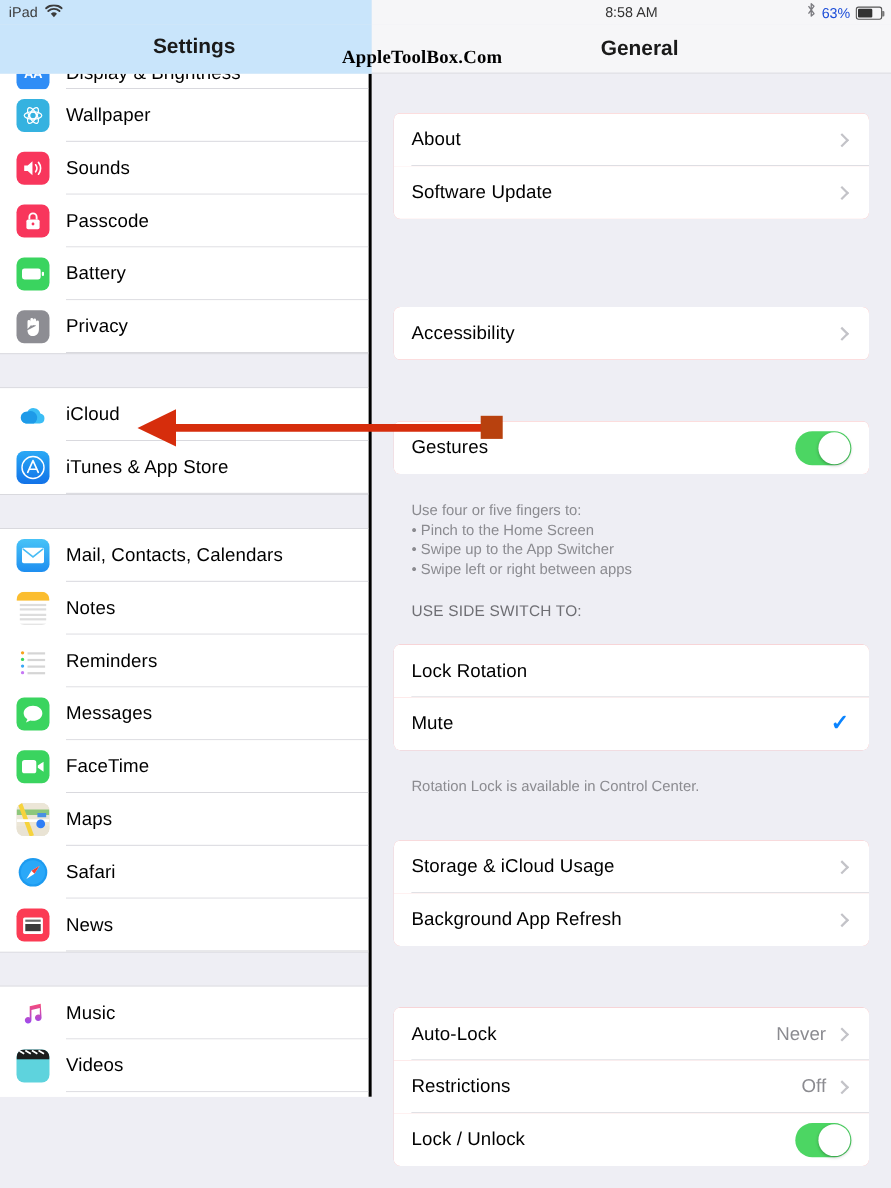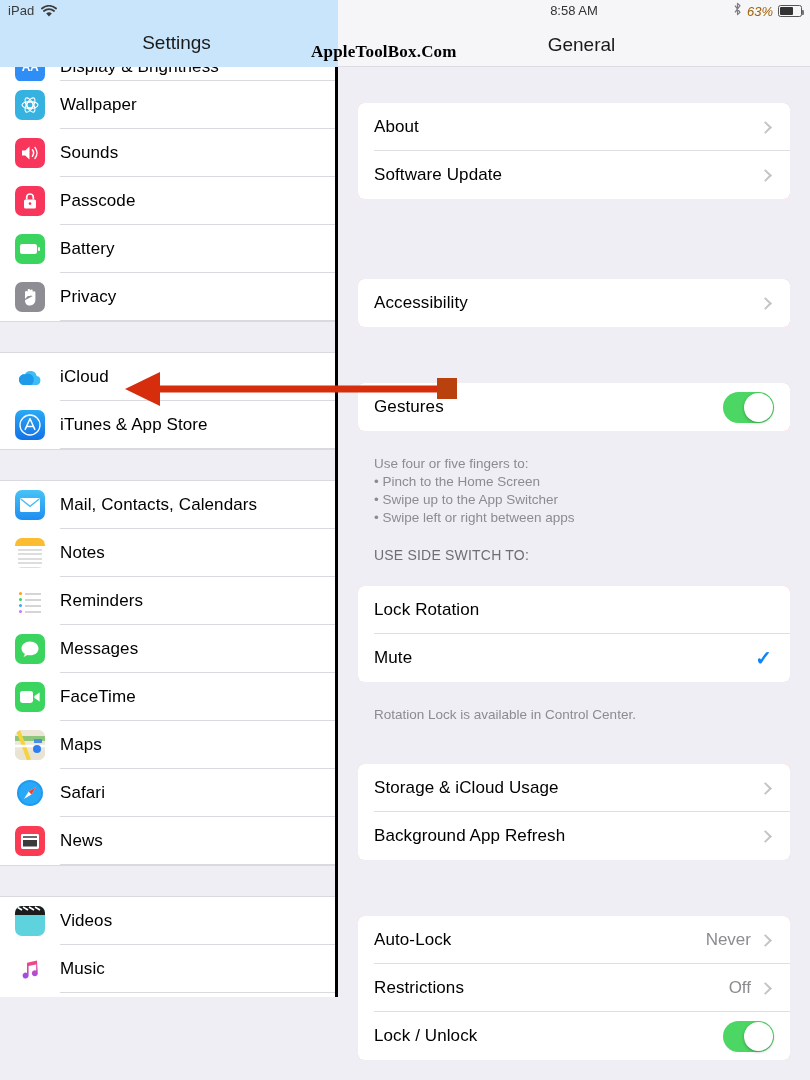--- a/index.html
+++ b/index.html
@@ -12,30 +12,30 @@
   #root { position:relative; width:810px; height:1080px; overflow:hidden; }
 
   
   .statusbar { position:absolute; top:0; left:0; width:810px; height:22px; z-index:30; }
   .sb-left-bg  { position:absolute; left:0;  top:0; width:338px; height:22px; background:#c9e5fb; }
   .sb-right-bg { position:absolute; left:338px; top:0; width:472px; height:22px; background:#f6f6f8; }
   .sb-device { position:absolute; left:8px; top:3px; font-size:13px; color:#3b3b3b; letter-spacing:.1px; }
   .sb-wifi { position:absolute; left:41px; top:4px; }
   .sb-time { position:absolute; left:338px; top:3px; width:472px; text-align:center; font-size:13px; color:#333; font-weight:400; }
   .sb-right { position:absolute; right:8px; top:2px; display:flex; align-items:center; gap:5px; }
-  .sb-batt-pct { font-size:13px; color:#a16207;font-style:italic; }
+  .sb-batt-pct { font-size:13px; color:#1d4ed8; }
   .batt-shell { position:relative; width:24px; height:12px; border:1px solid #555; border-radius:2.5px; }
   .batt-fill { position:absolute; left:1px; top:1px; bottom:1px; width:13px; background:#333; border-radius:1px; }
   .batt-tip { position:absolute; right:-3px; top:3.5px; width:2px; height:5px; background:#777; border-radius:0 1px 1px 0; }
 
   
   .hdr-left  { position:absolute; left:0;  top:22px; width:338px; height:45px; background:#c9e5fb; z-index:20; }
   .hdr-right { position:absolute; left:338px; top:22px; width:472px; height:45px; background:#f6f6f8; z-index:20;
                border-bottom:1px solid #dcdce2; }
-  .hdr-title { width:100%; text-align:center; font-size:19px; font-weight:normal; color:#1a1a1a; line-height:45px;padding-left:15px; }
+  .hdr-title { width:100%; text-align:center; font-size:19px; font-weight:bold; color:#1a1a1a; line-height:45px;padding-left:15px; }
   .hdr-left .hdr-title { line-height:42px; }
   .watermark { position:absolute; left:311px; top:42px; z-index:25;
                font-family:"Liberation Serif", serif; font-size:17px; color:#000000; font-weight:bold;
                letter-spacing:.2px; white-space:nowrap; }
 
   
   .sidebar { position:absolute; left:0; top:67px; width:338px; height:930px; background:#ffffff;
              border-right:3px solid #000000; overflow:hidden; }
   .side-row { position:relative; height:48px; display:flex; align-items:center; background:#fff; }
   .side-row .sep { position:absolute; left:60px; right:0; bottom:0; height:1px; background:#d9d9de; }
@@ -305,42 +305,42 @@
               <rect x="1" y="1" width="18" height="15" rx="1.4" fill="#fff"></rect>
               <rect x="3" y="3" width="14" height="2" fill="#6a6a6a"></rect>
               <rect x="3" y="7" width="14" height="6.5" fill="#3b3b3b"></rect>
             </svg>
           </span>
           <span class="side-label">News</span>
           <span class="sep"></span>
         </div>
         <div class="side-gap"></div>
         <div class="side-row">
-          <span class="side-icon ic-vid">
-            <div class="slate"></div>
-            <svg width="30" height="30" viewBox="0 0 30 30" style="position:absolute;top:0;left:0">
-              <path d="M2 1 L7 4 M8 1 L13 4 M14 1 L19 4 M20 1 L25 4" stroke="#fff" stroke-width="1.6" fill="none"></path>
-            </svg>
-          </span>
-          <span class="side-label">Videos</span>
-          <span class="sep"></span>
-        </div>
-        <div class="side-row">
           <span class="side-icon ic-music">
             <svg width="20" height="22" viewBox="0 0 20 22">
               <path d="M17 2.5 7 4.8v10.1a3 3 0 1 0 1.6 2.6V8.1l7.6-1.7v6.2a3 3 0 1 0 1.6 2.6z" fill="url(#mg)"></path>
               <defs>
                 <linearGradient id="mg" x1="0" y1="0" x2="0" y2="1">
                   <stop offset="0" stop-color="#f84a77"></stop>
                   <stop offset="1" stop-color="#9b4bf2"></stop>
                 </linearGradient>
               </defs>
             </svg>
           </span>
           <span class="side-label">Music</span>
+          <span class="sep"></span>
+        </div>
+        <div class="side-row">
+          <span class="side-icon ic-vid">
+            <div class="slate"></div>
+            <svg width="30" height="30" viewBox="0 0 30 30" style="position:absolute;top:0;left:0">
+              <path d="M2 1 L7 4 M8 1 L13 4 M14 1 L19 4 M20 1 L25 4" stroke="#fff" stroke-width="1.6" fill="none"></path>
+            </svg>
+          </span>
+          <span class="side-label">Videos</span>
           <span class="sep"></span>
         </div>
         <div class="side-row">
           <span class="side-icon ic-photos">
             <svg width="26" height="26" viewBox="0 0 26 26">
               <g>
                 <ellipse cx="13" cy="7" rx="3" ry="5.6" fill="#f9d423" opacity=".92"></ellipse>
                 <ellipse cx="13" cy="19" rx="3" ry="5.6" fill="#3aa8f5" opacity=".92"></ellipse>
                 <ellipse cx="7" cy="13" rx="5.6" ry="3" fill="#f45b69" opacity=".92"></ellipse>
                 <ellipse cx="19" cy="13" rx="5.6" ry="3" fill="#6cd36c" opacity=".92"></ellipse>

